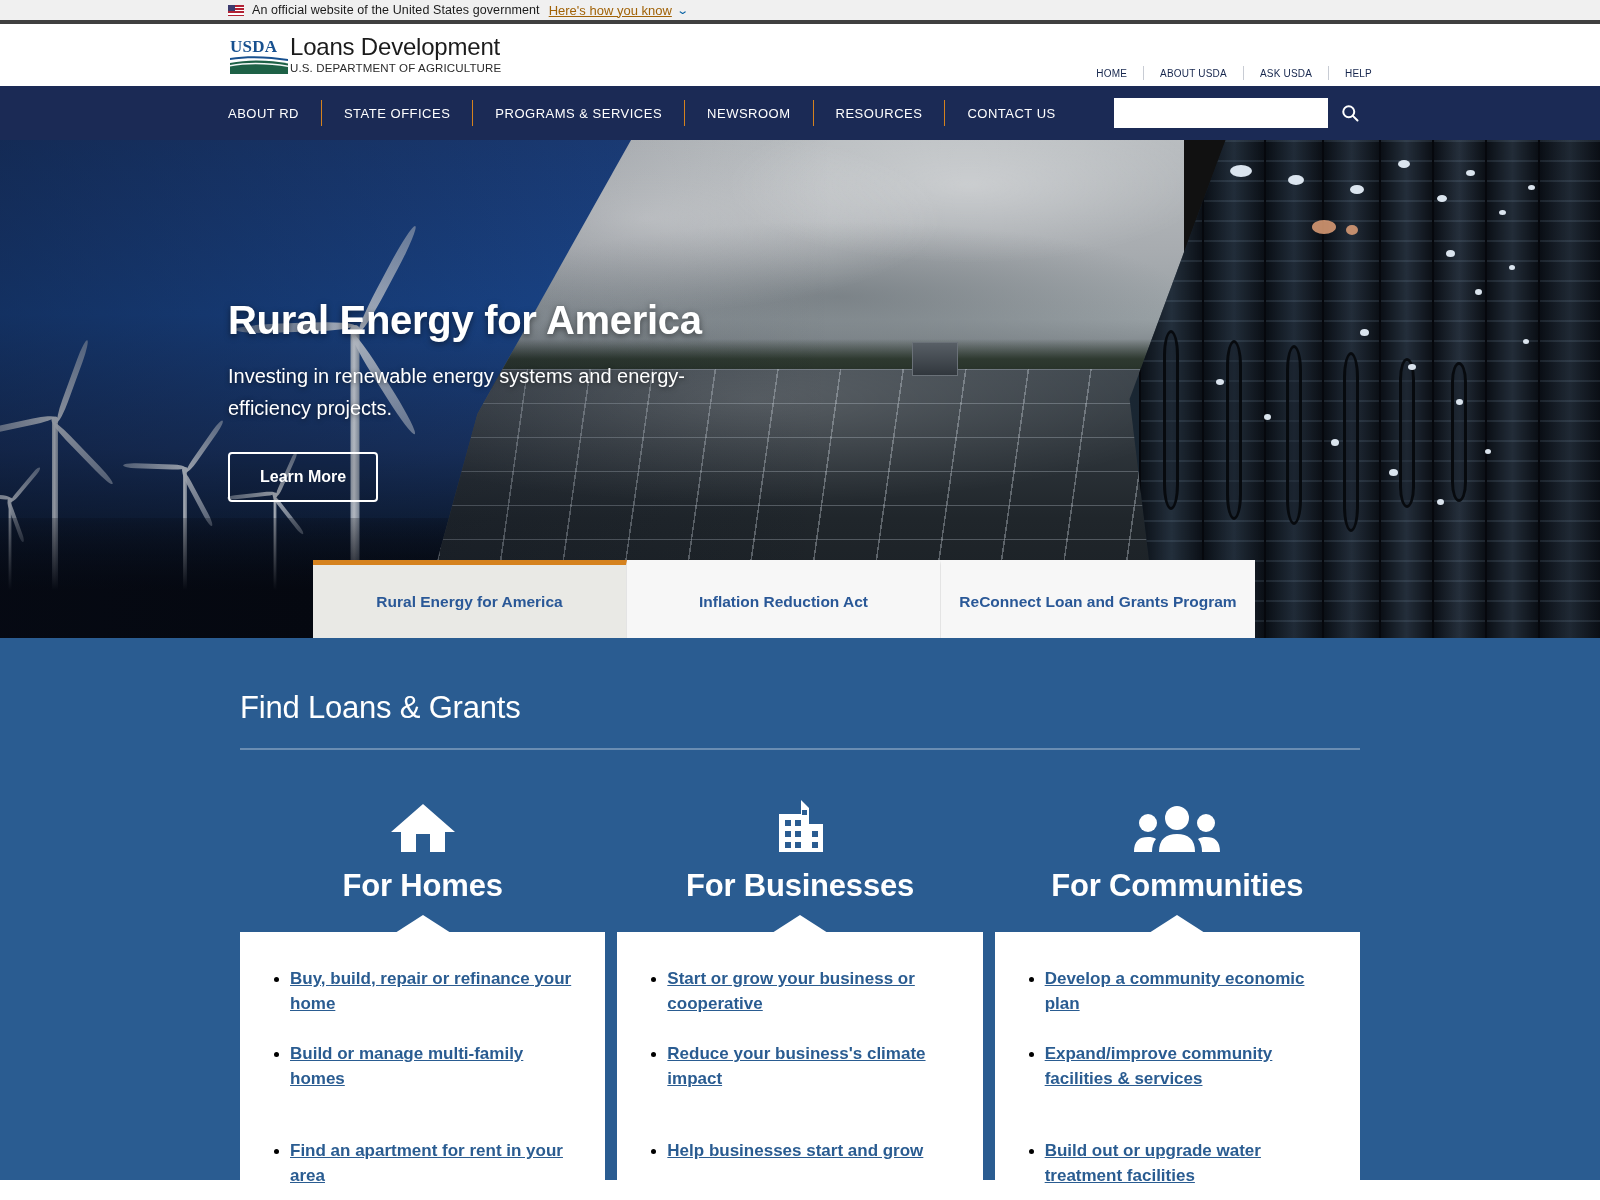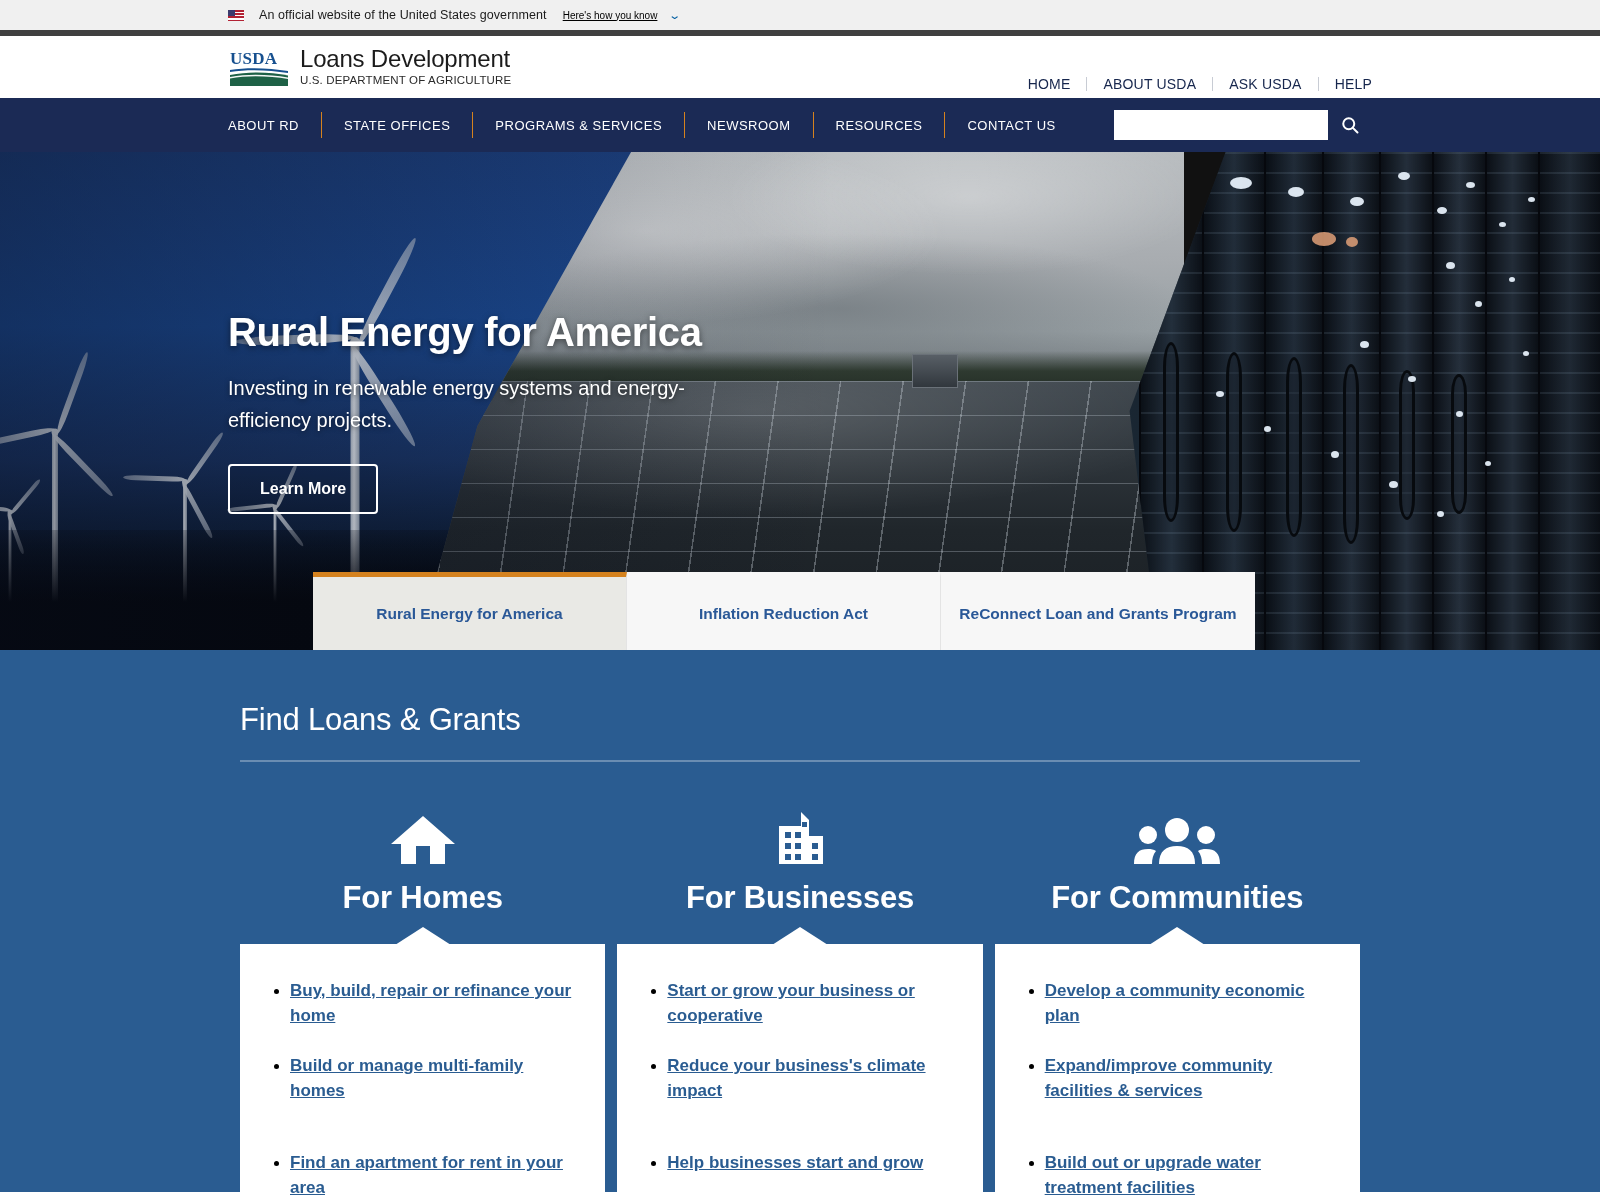--- a/index.html
+++ b/index.html
@@ -5,29 +5,28 @@
   * { box-sizing: border-box; margin: 0; padding: 0; }
   html, body {
     width: 1600px; height: 1200px;
     font-family: "Liberation Sans", sans-serif;
     background: #ffffff;
     overflow: hidden;
   }
 
   
   .usa-banner {
-    height: 36px;
+    height: 24px;
     background: #f0f0f0;
-    border-bottom: 6px solid #404040;
+    border-bottom: 4px solid #404040;
     display: flex;
     align-items: center;
     padding-left: 228px;
     font-size: 12.5px;
     color: #1b1b1b;
-    gap: 7px;
   }
   .flag-icon {
     width: 16px; height: 11px;
     margin-right: 8px;
     position: relative;
     display: inline-block;
     background: #ffffff;
     flex: 0 0 auto;
   }
   .flag-icon .stripes {
@@ -38,64 +37,64 @@
       #ffffff 1.6px, #ffffff 3.2px);
   }
   .flag-icon .canton {
     position: absolute; left: 0; top: 0;
     width: 7px; height: 6px;
     background: #3c3b6e;
   }
   .banner-text { white-space: nowrap; letter-spacing: .1px; }
   .banner-link {
     margin-left: 9px;
-    color: #000000;
+    color: #a16207;
     text-decoration: underline;
     cursor: pointer;
-    font-size: 10px;
+    font-size: 13px;
   }
   .banner-caret {
     display: inline-block;
     margin-left: 6px;
     color: #005ea2;
     font-size: 11px;
     transform: scaleX(1.4);
   }
 
   
   .masthead {
     height: 62px;
     background: #fff;
     display: flex;
     align-items: center;
     padding: 0 228px 0 228px;
     position: relative;
   }
-  .brand { display: flex; align-items: center; gap: 10px; }
+  .brand { display: flex; align-items: center; }
   .usda-logo { width: 62px; height: 40px; flex: 0 0 auto; }
   .brand-titles { line-height: 1; }
   .brand-title {
     font-size: 24px;
     color: #1b1b1b;
     font-weight: 400;
     letter-spacing: -.2px;
   }
   .brand-sub {
     font-size: 11.5px;
     color: #2a2a2a;
     margin-top: 4px;
     letter-spacing: .15px;
   }
   .util-nav {
     position: absolute;
     right: 228px;
     bottom: 6px;
     display: flex;
     align-items: center;
-    font-size: 14px;
+    font-size: 10px;
     color: #1b2f5e;
   }
   .util-nav a {
     color: #16264d;
     text-decoration: none;
     padding: 0 16px;
     cursor: pointer;
     white-space: nowrap;
     letter-spacing: .2px;
   }

